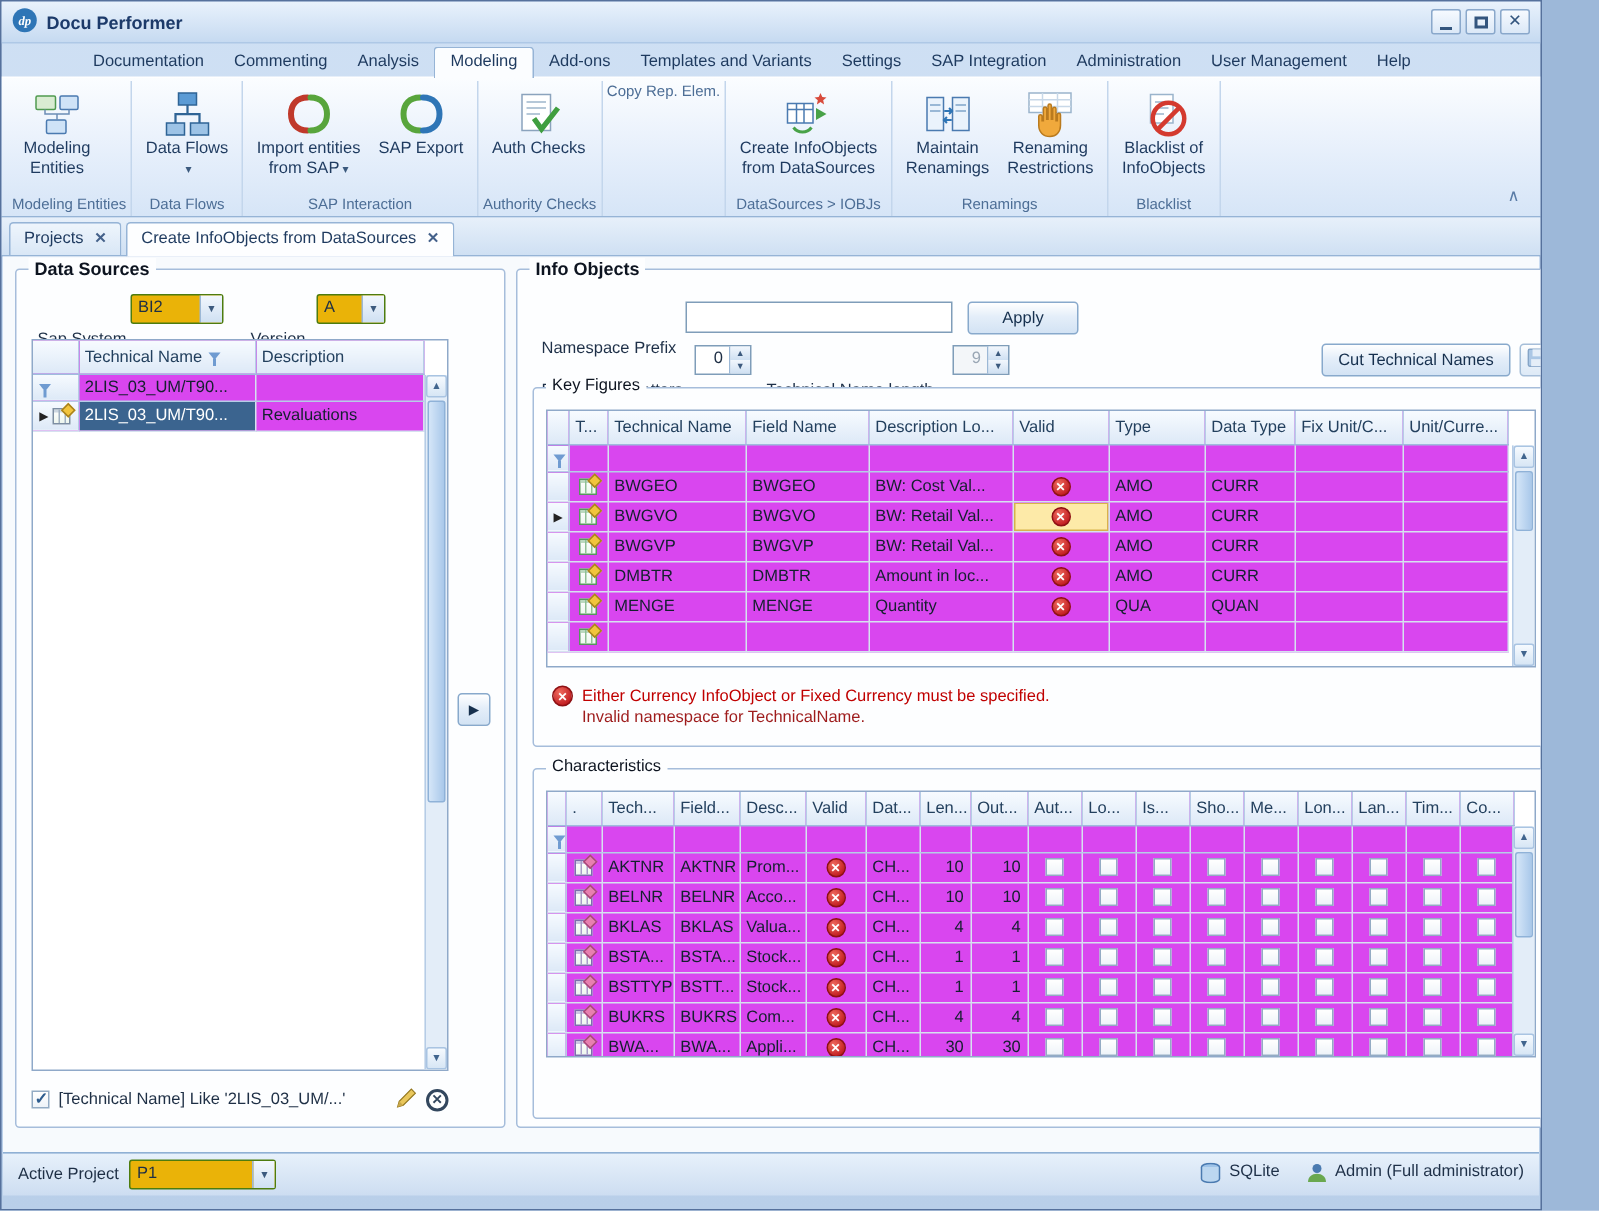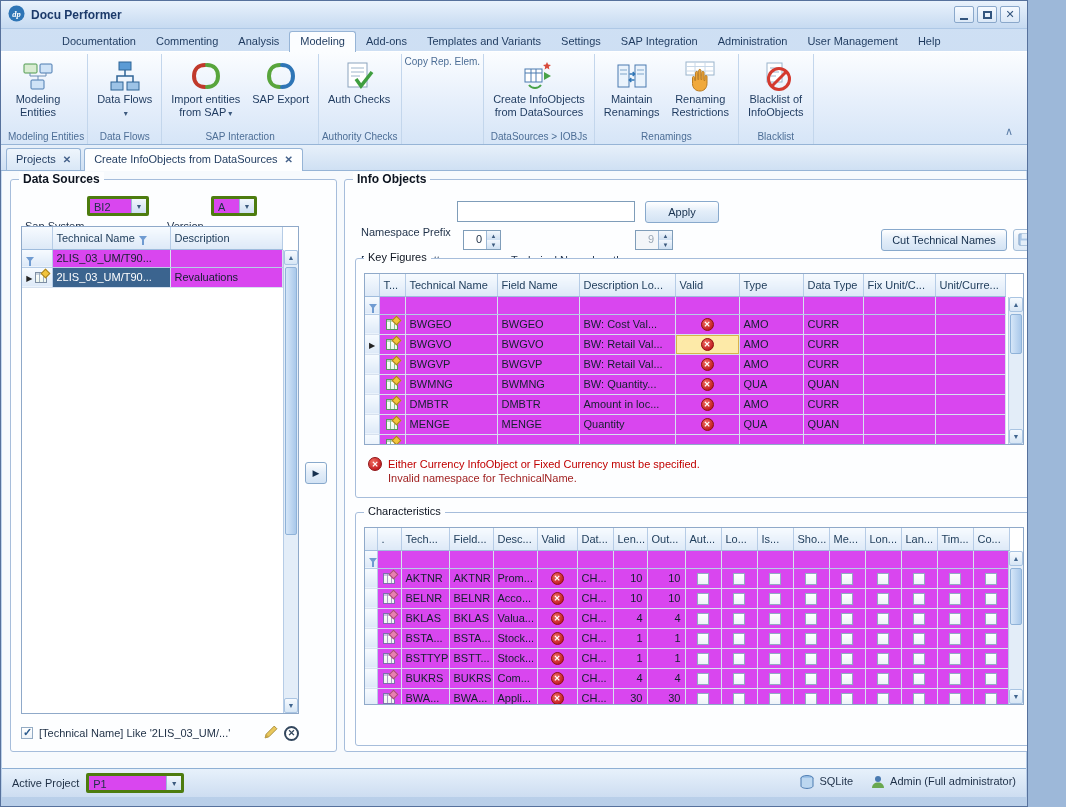--- a/index.html
+++ b/index.html
@@ -44,21 +44,21 @@
   .gb-title { position:absolute; top:-8px; left:8px; background:#fdfeff; padding:0 4px; font-weight:bold; font-size:12px; color:#0d1420; }
 
   .ds-panel { left:8px; top:8px; width:327px; height:573px; }
   .io-panel { left:342px; top:8px; width:716px; height:573px; }
   .kf-box { left:10px; top:78px; width:676px; height:240px; }
   .ch-box { left:10px; top:332px; width:676px; height:234px; }
 
   .lbl { position:absolute; line-height:20px; color:#1e3048; white-space:nowrap;margin-top:20px; }
 
   
-  .combo { position:absolute; display:flex; border:3px solid #4d7c0f; background:#d946ef; height:20px; border-radius:2px; }
+  .combo { position:absolute; display:flex; border:1px solid #4d7c0f; background:#eab308; height:20px; border-radius:2px; }
   .combo-val { flex:1; padding:2px 4px; overflow:hidden; white-space:nowrap; }
   .combo-btn { width:15px; background:linear-gradient(#f2f7fd,#cfe0f2); border-left:1px solid #9cb8d6; display:flex; align-items:center; justify-content:center; font-size:7px; color:#3c5a7e; }
   .spin { position:absolute; display:flex; border:1px solid #7f9db9; background:#fff; height:20px; }
   .spin-val { flex:1; padding:2px 4px; text-align:right; }
   .spin-btns { width:14px; display:flex; flex-direction:column; border-left:1px solid #9cb8d6; }
   .spin-btns span { flex:1; font-size:6px; display:flex; align-items:center; justify-content:center; background:linear-gradient(#f2f7fd,#cfe0f2); color:#3c5a7e; }
   .spin.disabled { background:#f3f6f9; } .spin.disabled .spin-val { color:#9aa7b5; }
   .btn { position:absolute; border:1px solid #88a9cc; border-radius:3px; background:linear-gradient(#ffffff,#e4eef9 45%,#d3e3f4); display:flex; align-items:center; justify-content:center; color:#16304e; }
   .tinput { position:absolute; border:1px solid #7f9db9; background:#fff; height:21px; font-family:inherit; font-size:11px; padding:0 4px; }
 
@@ -477,32 +477,20 @@
               <td>BW: Retail Val...</td>
               <td class="c"><span class="err-icon"></span></td>
               <td>AMO</td>
               <td>CURR</td>
               <td></td>
                   <td></td>
             </tr>
             <tr class="grow">
               <td class="ind"></td>
               <td class="iconcell"><span class="tbl-icon"></span></td>
-              <td>BWMNG</td>
-              <td>BWMNG</td>
-              <td>BW: Quantity...</td>
-              <td class="c"><span class="err-icon"></span></td>
-              <td>QUA</td>
-              <td>QUAN</td>
-              <td></td>
-                  <td></td>
-            </tr>
-            <tr class="grow">
-              <td class="ind"></td>
-              <td class="iconcell"><span class="tbl-icon"></span></td>
               <td>DMBTR</td>
               <td>DMBTR</td>
               <td>Amount in loc...</td>
               <td class="c"><span class="err-icon"></span></td>
               <td>AMO</td>
               <td>CURR</td>
               <td></td>
                   <td></td>
             </tr>
             <tr class="grow">

